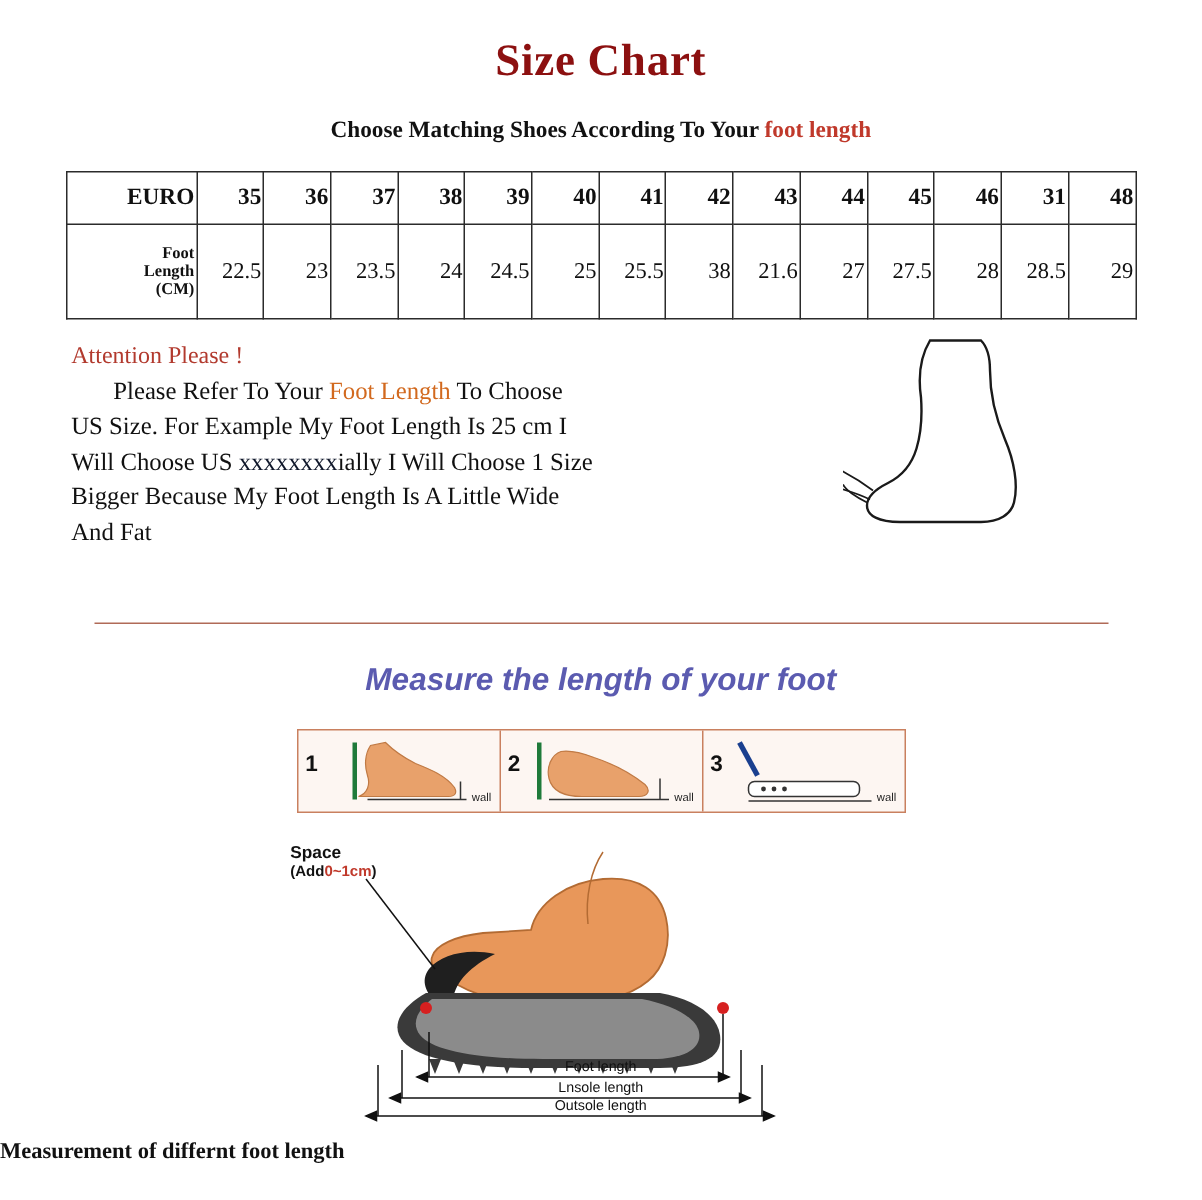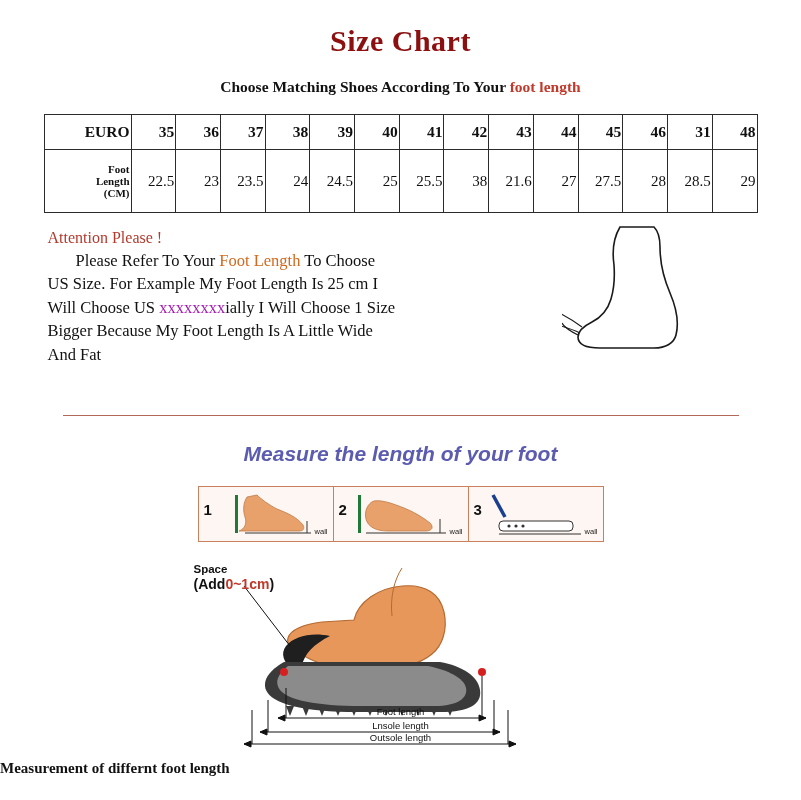--- a/index.html
+++ b/index.html
@@ -106,21 +106,21 @@
     margin-left: 4px;
   }
   .att-body .indent {
     display: inline-block;
     width: 28px;
   }
   .att-body .orange {
     color: #d2691e;
   }
   .att-body .redstrike {
-    color: #a21caf;
+    color: #0f172a;
   }
 
   .divider {
     width: 676px;
     height: 1px;
     background: #b06a57;
     margin: 14px auto 0 auto;
   }
 
   
@@ -197,21 +197,21 @@
     left: 8px;
     top: 12px;
     font-family: "Liberation Sans", sans-serif;
     font-weight: bold;
     font-size: 11.5px;
     color: #111;
     line-height: 1.25;
     text-align: left;
   }
   .space-label .sub {
-    font-size: 14px;
+    font-size: 10px;
     font-weight: bold;
   }
   .space-label .sub .red { color: #c0392b; }
 
   .dim {
     position: absolute;
     font-family: "Liberation Sans", sans-serif;
     font-size: 9.5px;
     color: #111;
     text-align: center;

